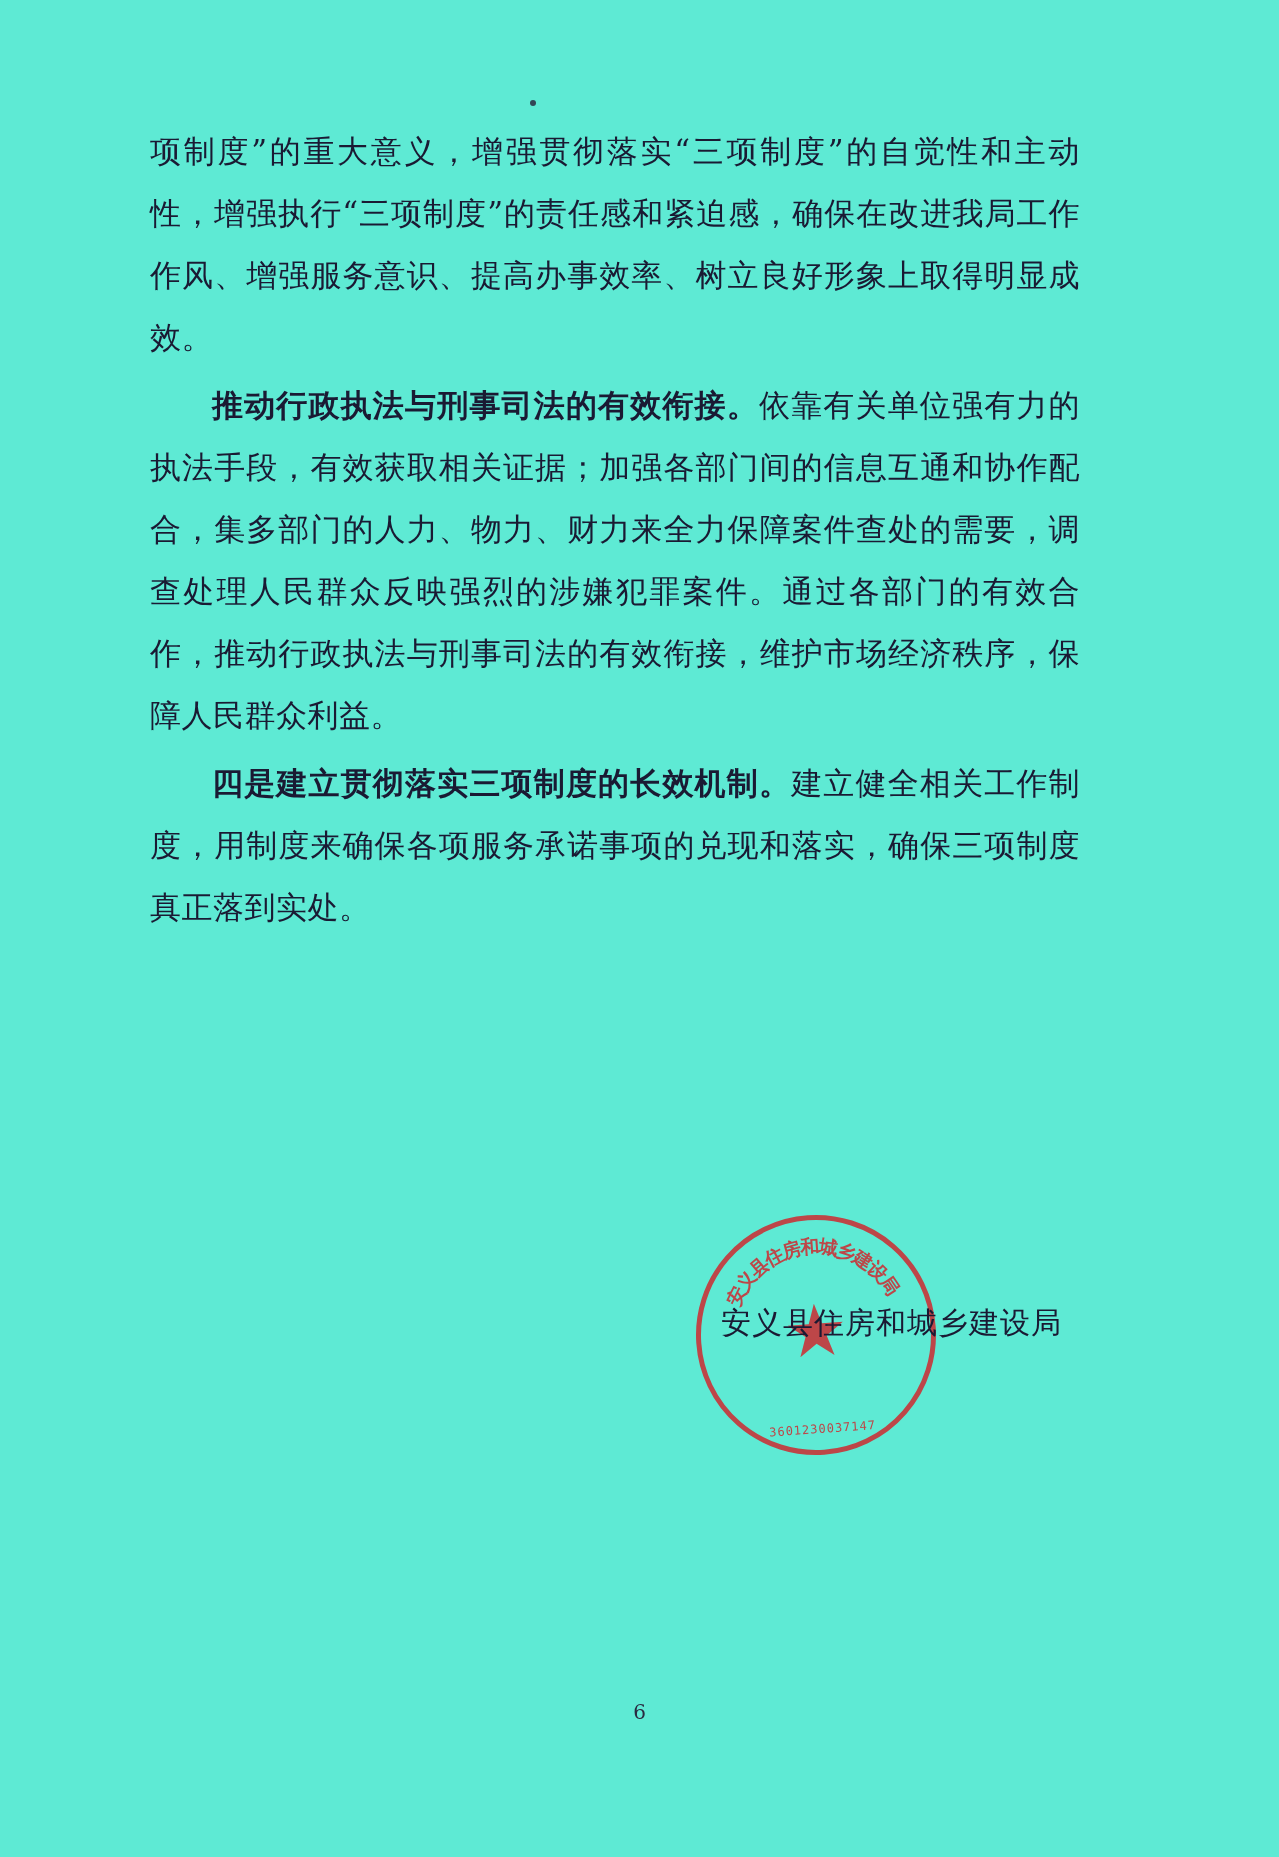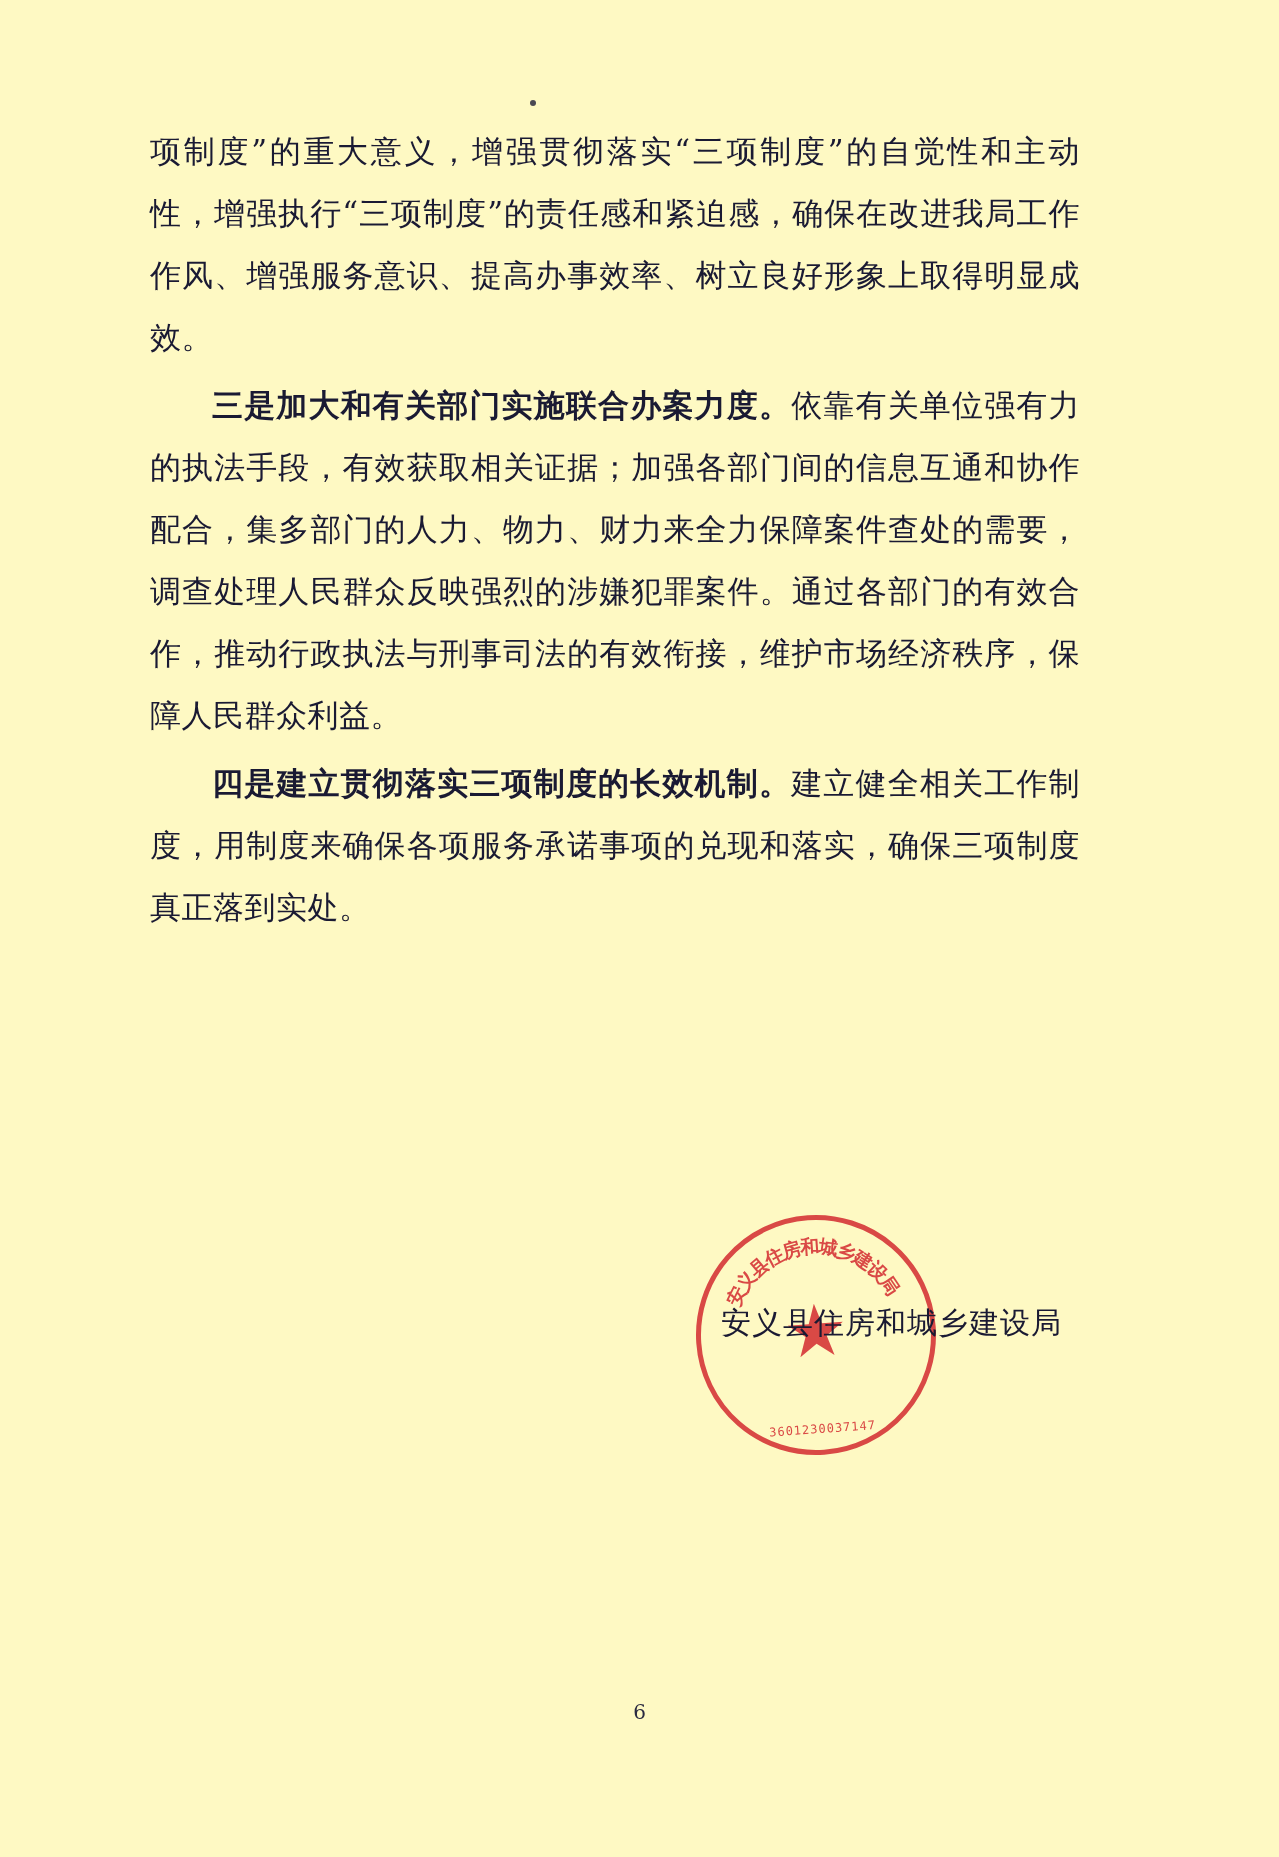--- a/index.html
+++ b/index.html
@@ -11,21 +11,21 @@
     width: 1279px;
     height: 1857px;
     position: relative;
     font-family: "DejaVu Serif", "Liberation Serif", serif;
     color: #1b1b2e;
     overflow: hidden;
   }
   .page {
     position: absolute;
     inset: 0;
-    background: #fef9c3;
+    background: #5eead4;
   }
   .doc-body {
     position: absolute;
     left: 150px;
     top: 120px;
     width: 930px;
   }
   .dot-mark {
     position: absolute;
     left: 530px;
@@ -143,21 +143,21 @@
 
     <div class="para-block">
       <p class="para">
         <span>项制度”的重大意义，增强贯彻落实“三项制度”的自觉性和主动性，增强执行“三项制度”的责任感和紧迫感，确保在改进我局工作作风、增强服务意识、提高办事效率、树立良好形象上取得明显成效。</span>
       </p>
     </div>
 
 
     <div class="para-block">
       <p class="para indent">
-        <span class="lead">三是加大和有关部门实施联合办案力度。</span><span>依靠有关单位强有力的执法手段，有效获取相关证据；加强各部门间的信息互通和协作配合，集多部门的人力、物力、财力来全力保障案件查处的需要，调查处理人民群众反映强烈的涉嫌犯罪案件。通过各部门的有效合作，推动行政执法与刑事司法的有效衔接，维护市场经济秩序，保障人民群众利益。</span>
+        <span class="lead">推动行政执法与刑事司法的有效衔接。</span><span>依靠有关单位强有力的执法手段，有效获取相关证据；加强各部门间的信息互通和协作配合，集多部门的人力、物力、财力来全力保障案件查处的需要，调查处理人民群众反映强烈的涉嫌犯罪案件。通过各部门的有效合作，推动行政执法与刑事司法的有效衔接，维护市场经济秩序，保障人民群众利益。</span>
       </p>
     </div>
 
     <div class="para-block">
       <p class="para indent">
         <span class="lead">四是建立贯彻落实三项制度的长效机制。</span><span>建立健全相关工作制度，用制度来确保各项服务承诺事项的兑现和落实，确保三项制度真正落到实处。</span>
       </p>
     </div>
 
   </div>

